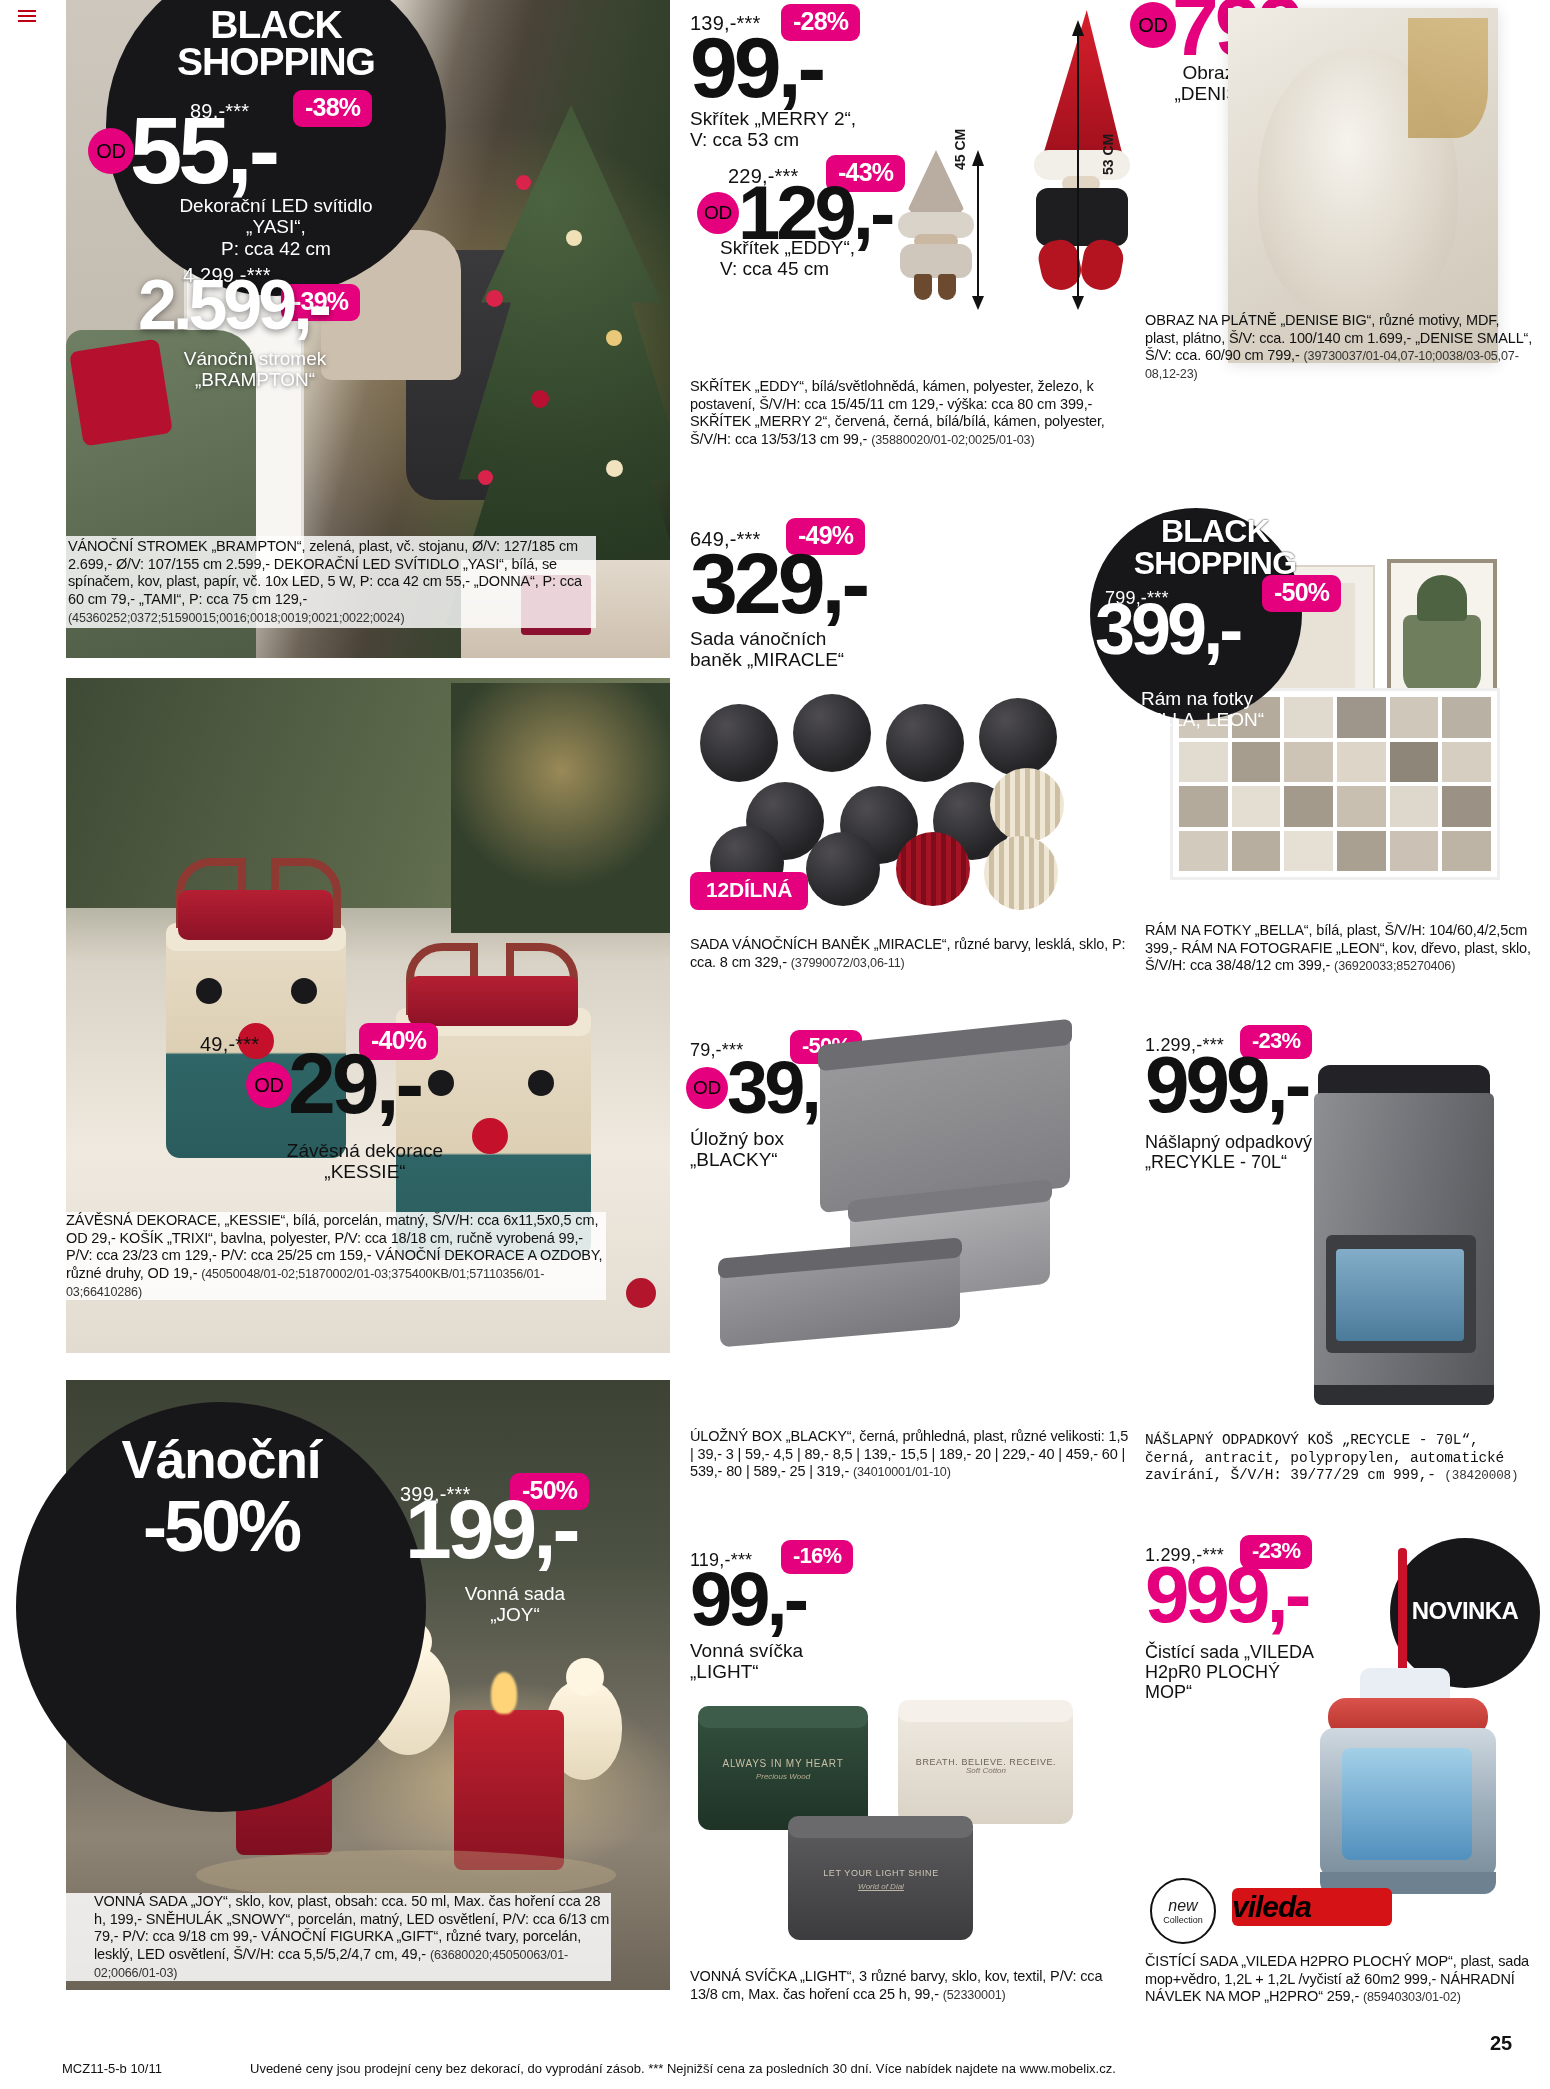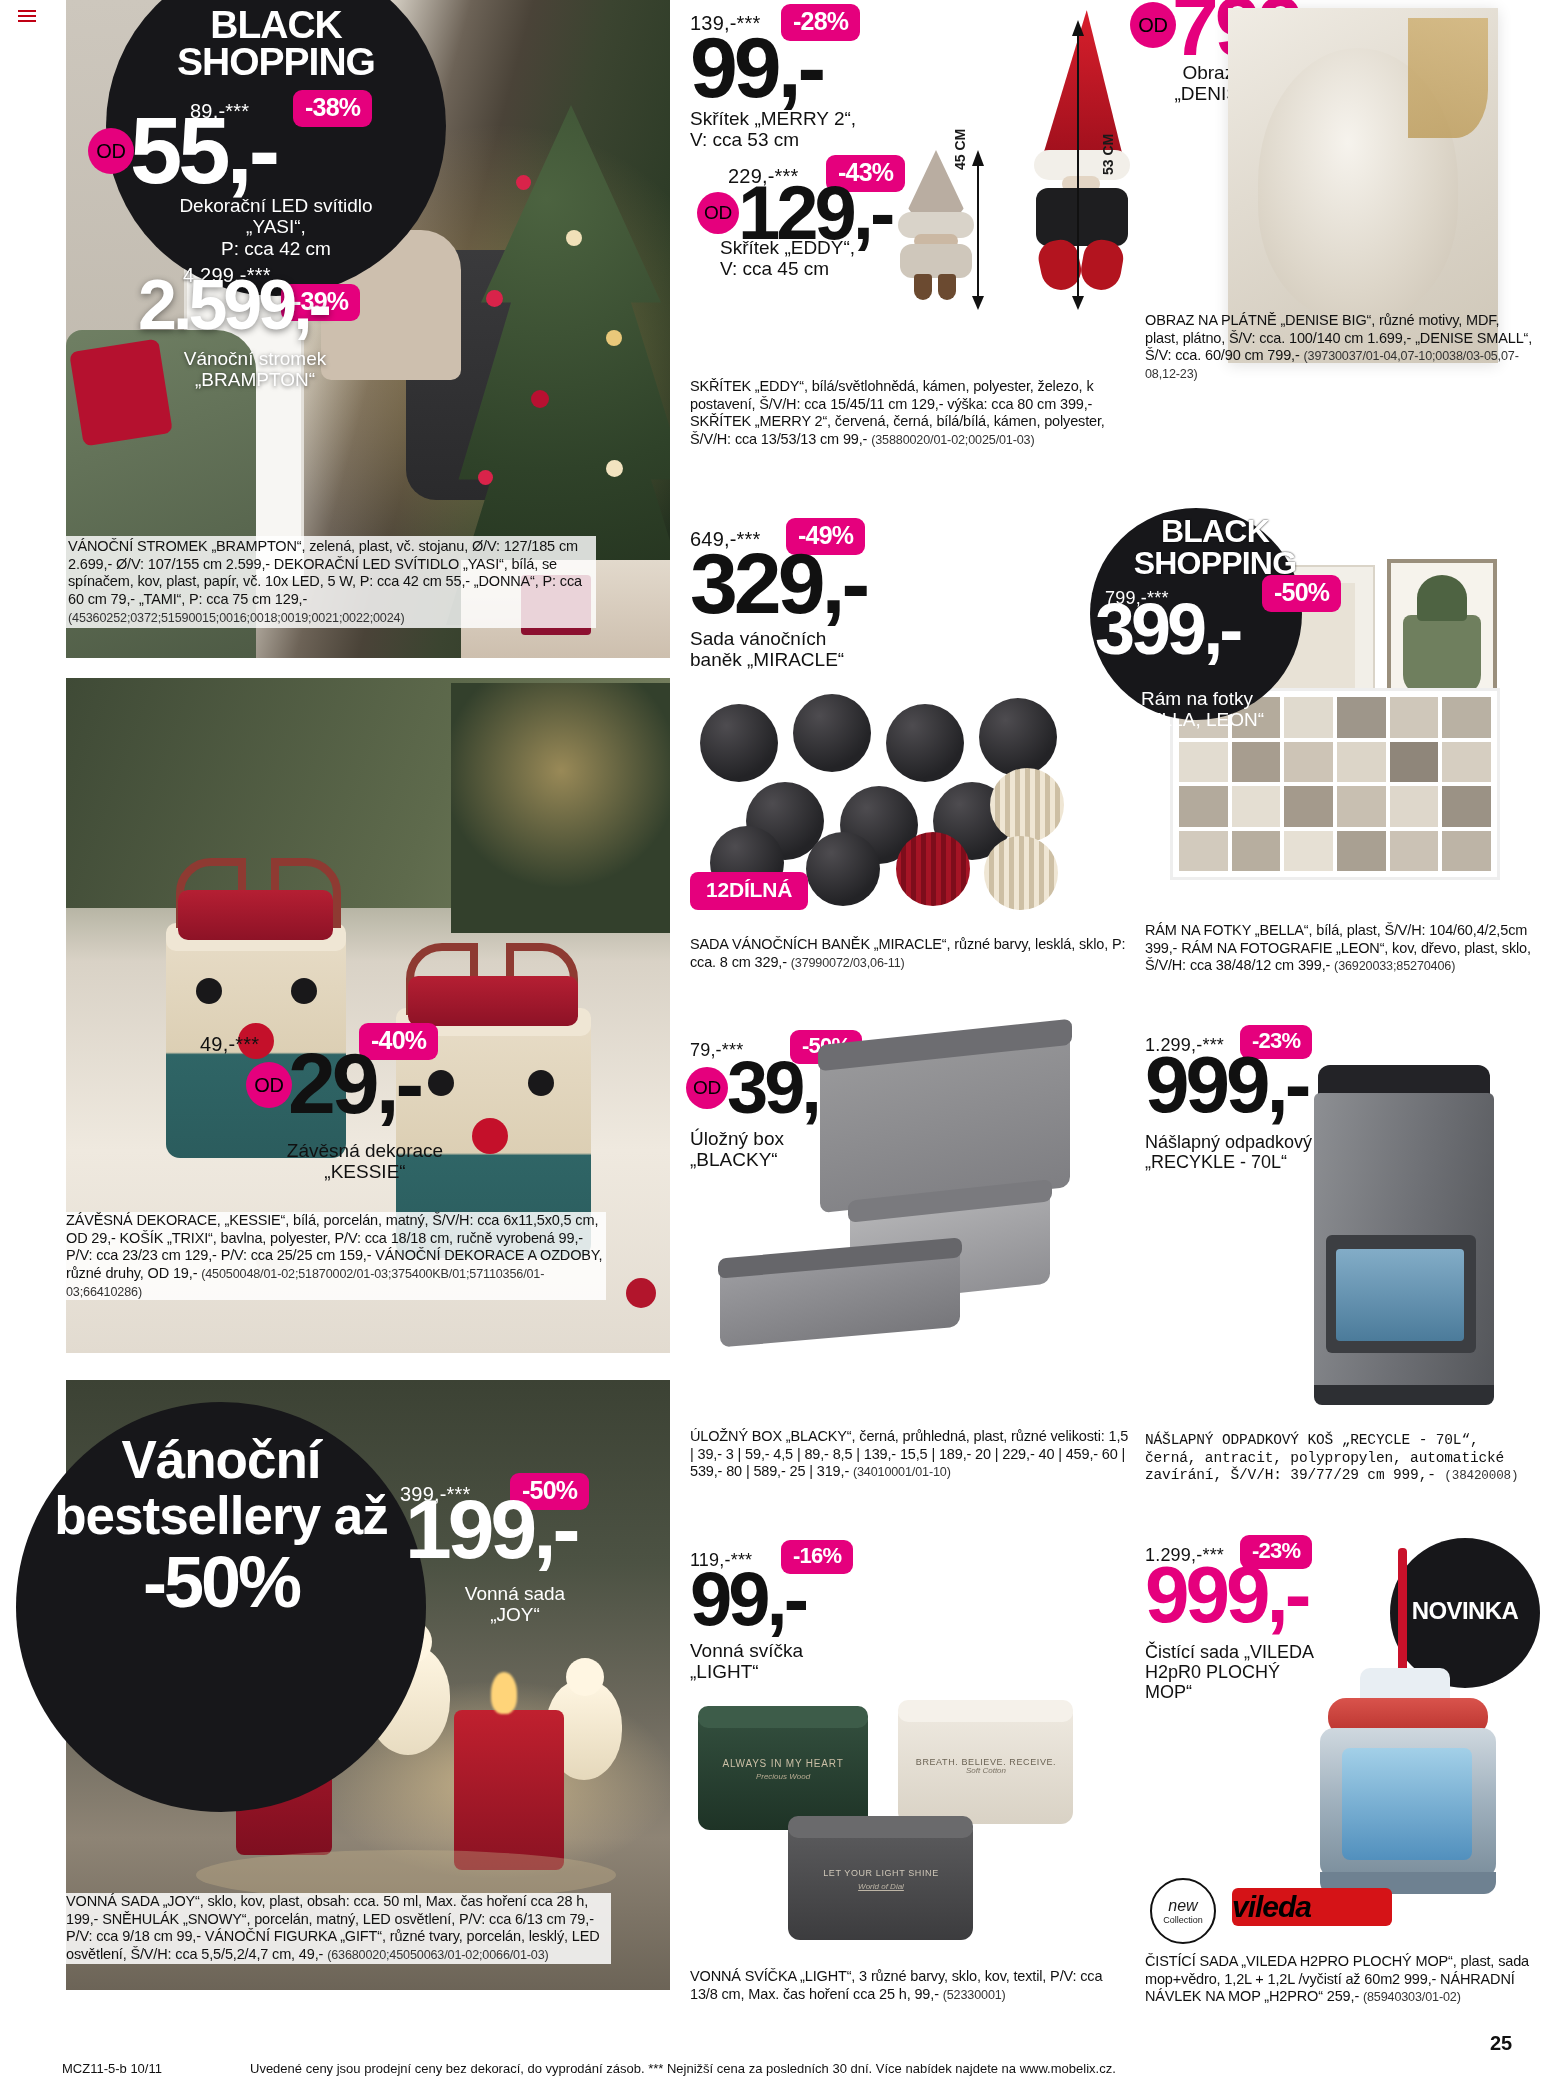--- a/index.html
+++ b/index.html
@@ -176,33 +176,32 @@
     <div class="abs" style="left:170px;top:325px;width:96px;height:150px;border-radius:8px;background:linear-gradient(180deg,#b0182c,#7e0f20);"></div>
     <div class="abs" style="left:388px;top:330px;width:110px;height:160px;border-radius:8px;background:linear-gradient(180deg,#c0202f,#8a1222);"></div>
     <div class="abs" style="left:175px;top:290px;width:26px;height:42px;border-radius:50% 50% 40% 40%;background:#ffd479;filter:blur(1px);"></div>
     <div class="abs" style="left:425px;top:292px;width:26px;height:42px;border-radius:50% 50% 40% 40%;background:#ffd479;filter:blur(1px);"></div>
     <div class="abs" style="left:130px;top:470px;width:420px;height:50px;border-radius:50%;background:rgba(200,180,140,.35);"></div>
   </div>
 
   <div class="black-circle" style="left:16px;top:1402px;width:410px;height:410px;"></div>
   <div class="abs" style="left:16px;top:1432px;width:410px;text-align:center;color:#fff;font-weight:800;font-size:53px;line-height:1.06;letter-spacing:-1px;">
     <div>Vánoční</div>
-    <div>bestsellery až</div>
     <div style="font-size:72px;letter-spacing:-3px;">-50%</div>
   </div>
 
   <div class="abs oldprice" style="left:400px;top:1483px;color:#fff;">399,-***</div>
   <span class="abs badge-pct" style="left:510px;top:1473px;">-50%</span>
   <div class="abs pricebig" style="left:405px;top:1495px;color:#fff;font-size:84px;">199,-</div>
   <div class="abs prodname" style="left:400px;top:1583px;width:230px;text-align:center;color:#fff;">
     <div>Vonná sada</div>
     <div>„JOY“</div>
   </div>
 
-  <div class="abs desc" style="left:66px;top:1893px;width:545px;background:rgba(255,255,255,.85);">
+  <div class="abs desc" style="left:66px;top:1893px;width:545px;background:rgba(255,255,255,.85);padding-left:28px;">
     <span>VONNÁ SADA „JOY“, sklo, kov, plast, obsah: cca. 50 ml, Max. čas hoření cca 28 h, 199,- SNĚHULÁK „SNOWY“, porcelán, matný, LED osvětlení, P/V: cca 6/13 cm 79,- P/V: cca 9/18 cm 99,- VÁNOČNÍ FIGURKA „GIFT“, různé tvary, porcelán, lesklý, LED osvětlení, Š/V/H: cca 5,5/5,2/4,7 cm, 49,-</span>
     <span class="code">(63680020;45050063/01-02;0066/01-03)</span>
   </div>
 
   <div class="abs oldprice" style="left:690px;top:12px;color:#111;">139,-***</div>
   <span class="abs badge-pct" style="left:781px;top:4px;">-28%</span>
   <div class="abs pricebig" style="left:690px;top:32px;color:#111;font-size:86px;">99,-</div>
   <div class="abs prodname" style="left:690px;top:108px;width:280px;color:#111;">
     <div>Skřítek „MERRY 2“,</div>
     <div>V: cca 53 cm</div>

